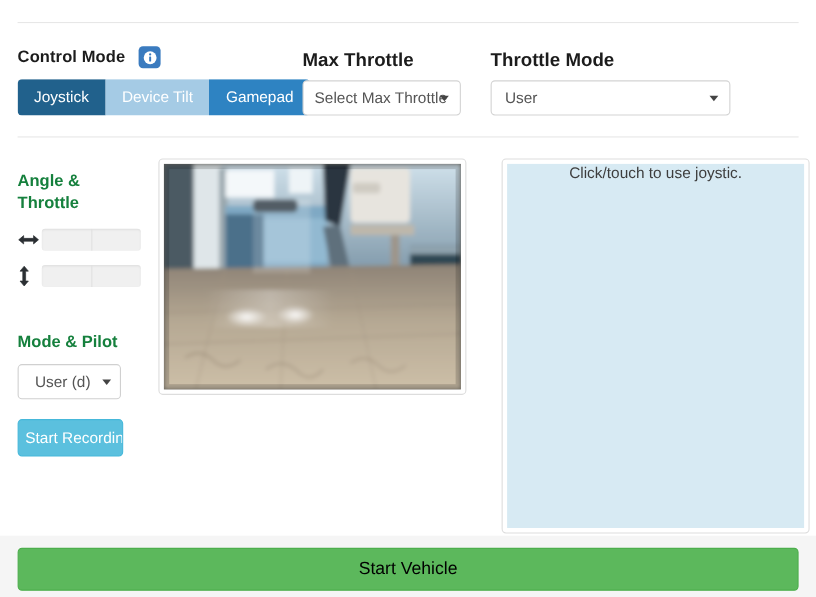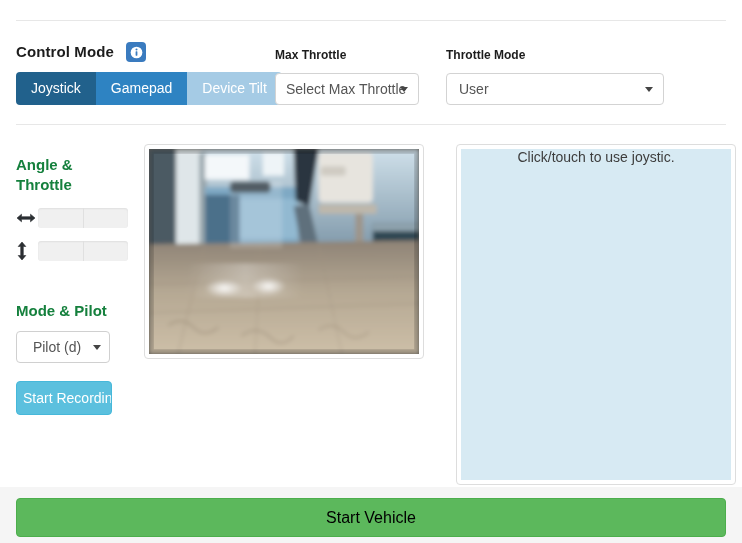--- a/index.html
+++ b/index.html
@@ -75,21 +75,21 @@
     font-family: "Liberation Sans", sans-serif;
     text-align: center;
   }
   .seg.s0 { background: #21618c; }
   .seg.s1 { background: #2e83c2; }
   .seg.s2 { background: #a5cbe5; }
 
   
   .field { position: absolute; }
   .field .flabel {
-    font-size: 12px;
+    font-size: 17px;
     font-weight: bold;
     color: #1c1c1c;
     display: block;
     margin-bottom: 9px;
     line-height: 18px;
   }
   .select-box {
     position: relative;
     height: 32px;
     border: 1px solid #d3d3d3;
@@ -303,22 +303,22 @@
       <svg width="13" height="13" viewBox="0 0 16 16" aria-hidden="true">
         <circle cx="8" cy="8" r="7.2" fill="#ffffff"></circle>
         <circle cx="8" cy="4.3" r="1.25" fill="#3a7bbf"></circle>
         <rect x="6.9" y="6.5" width="2.2" height="5.6" rx="0.6" fill="#3a7bbf"></rect>
       </svg>
     </span>
   </div>
 
   <div class="btn-group">
     <button class="seg s0">Joystick</button>
+    <button class="seg s2">Device Tilt</button>
     <button class="seg s1">Gamepad</button>
-    <button class="seg s2">Device Tilt</button>
   </div>
 
   <div class="field" id="field-max-throttle">
     <span class="flabel">Max Throttle</span>
     <div class="select-box">
       <span class="sel-text">Select Max Throttle</span>
       <span class="caret"></span>
     </div>
   </div>
 
@@ -353,21 +353,21 @@
         </svg>
       </span>
       <span class="meter-bar">
         <span class="mid"></span>
       </span>
     </div>
 
     <div class="col-heading mode-pilot-heading">Mode &amp; Pilot</div>
 
     <div class="small-select">
-      <span class="sel-text">Pilot (d)</span>
+      <span class="sel-text">User (d)</span>
       <span class="caret"></span>
     </div>
 
     <div class="record-btn">Start Recording</div>
   </div>
 
   <div class="cam-frame">
     <div class="cam-view">
       <svg viewBox="0 0 280 215" preserveAspectRatio="none" aria-hidden="true">
         <defs>

